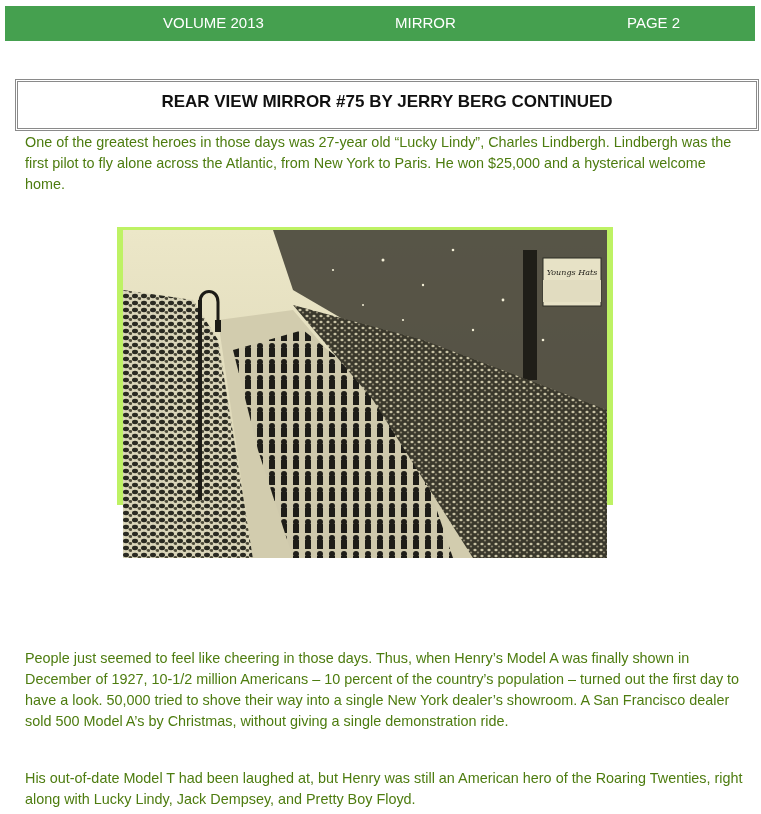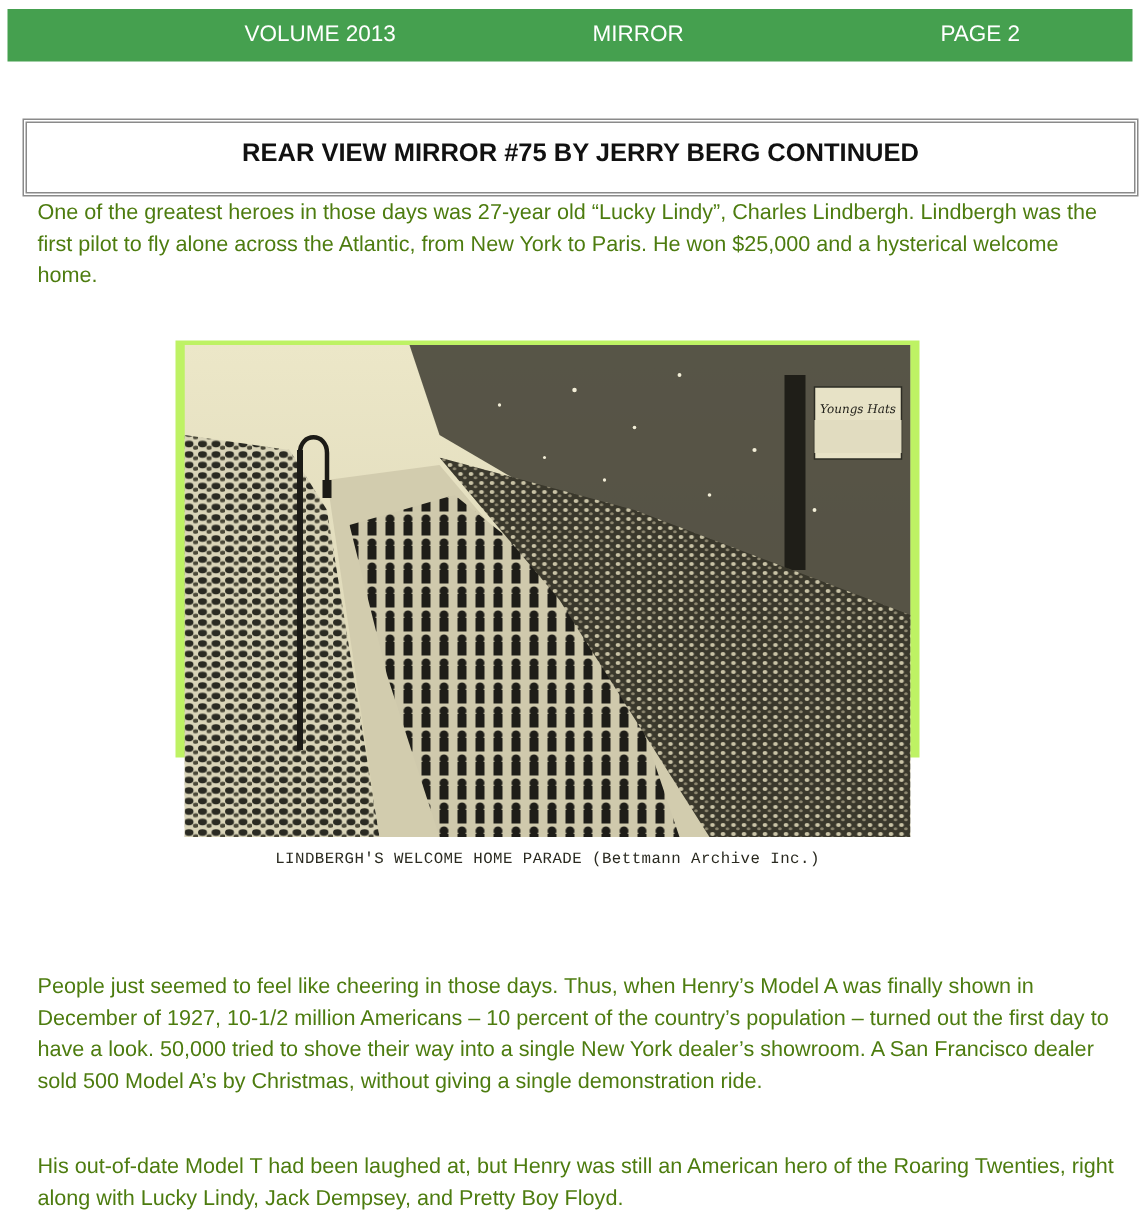--- a/index.html
+++ b/index.html
@@ -98,18 +98,17 @@
         <circle cx="300" cy="55" r="1.2"></circle>
         <circle cx="330" cy="20" r="1.3"></circle>
       <circle cx="210" cy="40" r="1.1"></circle>
         <circle cx="380" cy="70" r="1.4"></circle>
         <circle cx="350" cy="100" r="1.2"></circle>
       <circle cx="240" cy="75" r="1"></circle>
         <circle cx="420" cy="110" r="1.3"></circle>
         <circle cx="280" cy="90" r="1.1"></circle>
     </g>
   </svg>
-  <div class="caption">LINDBERGH'S WELCOME HOME PARADE  (Bettmann Archive Inc.)</div>
 </div>
 
 <p class="para p2"><span>People just seemed to feel like cheering in those days.  Thus, when Henry’s Model A was finally shown in December of 1927, 10-1/2 million Americans – 10 percent of the country’s population – turned out the </span><span class="u">first day </span><span> to have a look.  50,000 tried to shove their way into a single New York dealer’s showroom.  A San Francisco dealer sold 500 Model A’s by Christmas, without giving a single demonstration ride.</span></p>
 
 <p class="para p3">His out-of-date Model T had been laughed at, but Henry was still an American hero of the Roaring Twenties, right along with Lucky Lindy, Jack Dempsey, and Pretty Boy Floyd.</p>
 
 </body></html>

